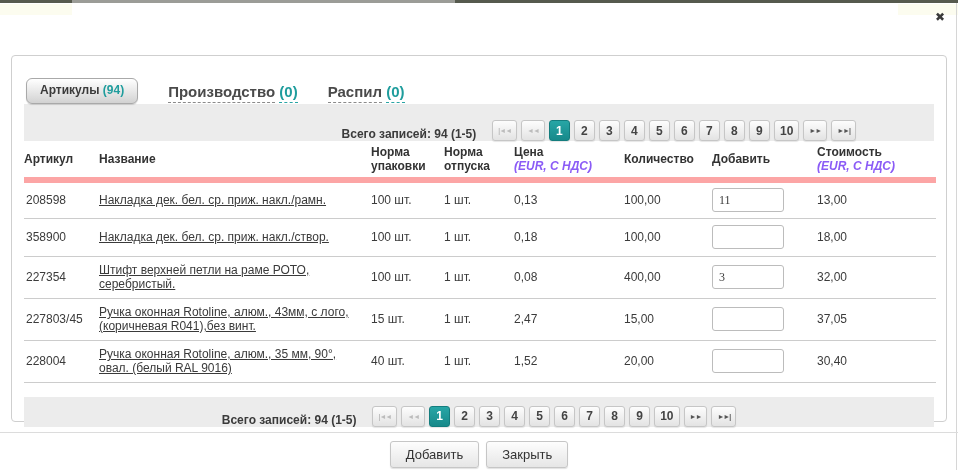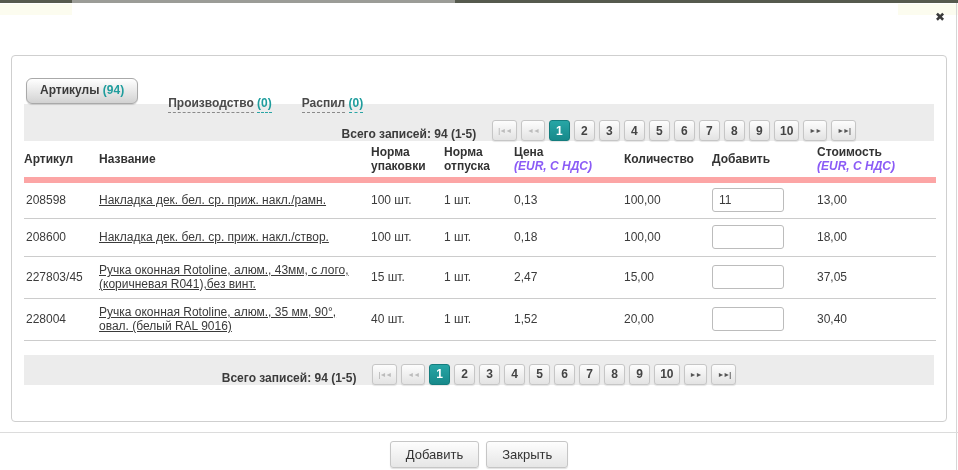--- a/index.html
+++ b/index.html
@@ -16,21 +16,21 @@
   .close-x { position:absolute; top:10px; right:13px; font-size:12px; font-weight:bold; color:#3a3a3a;
     cursor:pointer; line-height:14px; }
 
   .panel { position:absolute; left:11px; top:55px; width:936px; height:367px;
     background:#fff; border:1px solid #cfcfcf; border-radius:4px; }
 
   .tabs { height:48px; padding:22px 12px 0 14px; display:flex; align-items:flex-start; gap:30px; }
   .tab-active { height:26px; padding:4px 13px 0; background:linear-gradient(#ffffff,#d2d2d2);
     border:1px solid #a9a9a9; border-radius:6px; font-size:12px; font-weight:bold; color:#3a3a3a;
     box-shadow:0 1px 1px rgba(0,0,0,.15); white-space:nowrap; cursor:default; }
-  .tab-link { margin-top:18px; font-size:12px; font-weight:bold; color:#4a4a4a; cursor:pointer; white-space:nowrap; }
+  .tab-link { margin-top:5px; font-size:15px; font-weight:bold; color:#4a4a4a; cursor:pointer; white-space:nowrap; }
   .tab-link .lbl { border-bottom:1px dashed #8a8a8a; padding-bottom:2px; }
   .count { color:#1f9d9d; }
   .tab-link .count { border-bottom:1px dashed #2aa5a5; padding-bottom:2px; }
 
   .pager-strip { margin:0 12px; background:#ececec; display:flex; align-items:flex-end; }
   .pager-strip.top { height:37px; justify-content:flex-end; padding-right:78px; }
   .pager-strip.bottom { height:30px; justify-content:center; margin-top:14px; }
   .pager-summary { font-size:12px; font-weight:bold; color:#3b3b3b; margin-right:16px; }
   .pager { display:flex; align-items:center; gap:4px; }
   .pg { min-width:21px; height:21px; padding:0 5px; font-size:12px; font-weight:bold; color:#444;
@@ -44,21 +44,21 @@
   table { border-collapse:collapse; table-layout:fixed; width:912px; margin:0 12px; }
   th, td { text-align:left; vertical-align:middle; font-size:12px; padding:4px 8px 4px 0; }
   thead tr { height:38px; }
   thead th { font-weight:bold; color:#333; border-bottom:6px solid #fca5a5; }
   thead th .sub { display:block; font-style:italic; font-weight:bold; font-size:12px; color:#8b5cf6; }
   tbody tr { height:38px; border-bottom:1px solid #cccccc; }
   tbody tr.tall { height:42px; }
   td.c-article { padding-left:2px; }
   a.name-link { color:#3a3a3a; text-decoration:underline; cursor:pointer; }
   .add-input { width:72px; height:24px; border:1px solid #bcbcbc; border-radius:3px; font-size:12px;
-    padding:6px 6px; color:#3b3b3b; font-family:Liberation Sans, sans-serif; background:#fff; }
+    padding:6px 6px; color:#3b3b3b; font-family:Liberation Serif, serif; background:#fff; }
 
   .footer-divider { position:absolute; left:0; top:432px; width:958px; height:1px; background:#dcdcdc; }
   .footer { position:absolute; left:0; top:441px; width:958px; display:flex; justify-content:center; gap:7px; }
   .btn { height:27px; padding:0 15px; font-size:13px; color:#333;
     background:linear-gradient(#fdfdfd,#e6e6e6); border:1px solid #c6c6c6; border-radius:3px;
     box-shadow:0 1px 1px rgba(0,0,0,.12); cursor:pointer; font-family:"Liberation Sans",sans-serif; }
 </style>
 </head>
 <body>
 
@@ -136,28 +136,38 @@
           <td class="c-article">208598</td>
           <td class="c-name"><a class="name-link">Накладка дек. бел. ср. приж. накл./рамн.</a></td>
           <td class="c-pack">100 шт.</td>
           <td class="c-release">1 шт.</td>
           <td class="c-price">0,13</td>
           <td class="c-quantity">100,00</td>
           <td class="c-add"><input class="add-input" type="text" value="11" style=""></td>
           <td class="c-cost">13,00</td>
         </tr>
         <tr>
-          <td class="c-article">208600</td>
+          <td class="c-article">358900</td>
           <td class="c-name"><a class="name-link">Накладка дек. бел. ср. приж. накл./створ.</a></td>
           <td class="c-pack">100 шт.</td>
           <td class="c-release">1 шт.</td>
           <td class="c-price">0,18</td>
           <td class="c-quantity">100,00</td>
           <td class="c-add"><input class="add-input" type="text" style=""></td>
           <td class="c-cost">18,00</td>
+        </tr>
+        <tr class="tall">
+          <td class="c-article">227354</td>
+          <td class="c-name"><a class="name-link">Штифт верхней петли на раме РОТО, серебристый.</a></td>
+          <td class="c-pack">100 шт.</td>
+          <td class="c-release">1 шт.</td>
+          <td class="c-price">0,08</td>
+          <td class="c-quantity">400,00</td>
+          <td class="c-add"><input class="add-input" type="text" value="3" style=""></td>
+          <td class="c-cost">32,00</td>
         </tr>
         <tr class="tall">
           <td class="c-article">227803/45</td>
           <td class="c-name"><a class="name-link">Ручка оконная Rotoline, алюм., 43мм, с лого,(коричневая R041),без винт.</a></td>
           <td class="c-pack">15 шт.</td>
           <td class="c-release">1 шт.</td>
           <td class="c-price">2,47</td>
           <td class="c-quantity">15,00</td>
           <td class="c-add"><input class="add-input" type="text" style=""></td>
           <td class="c-cost">37,05</td>

